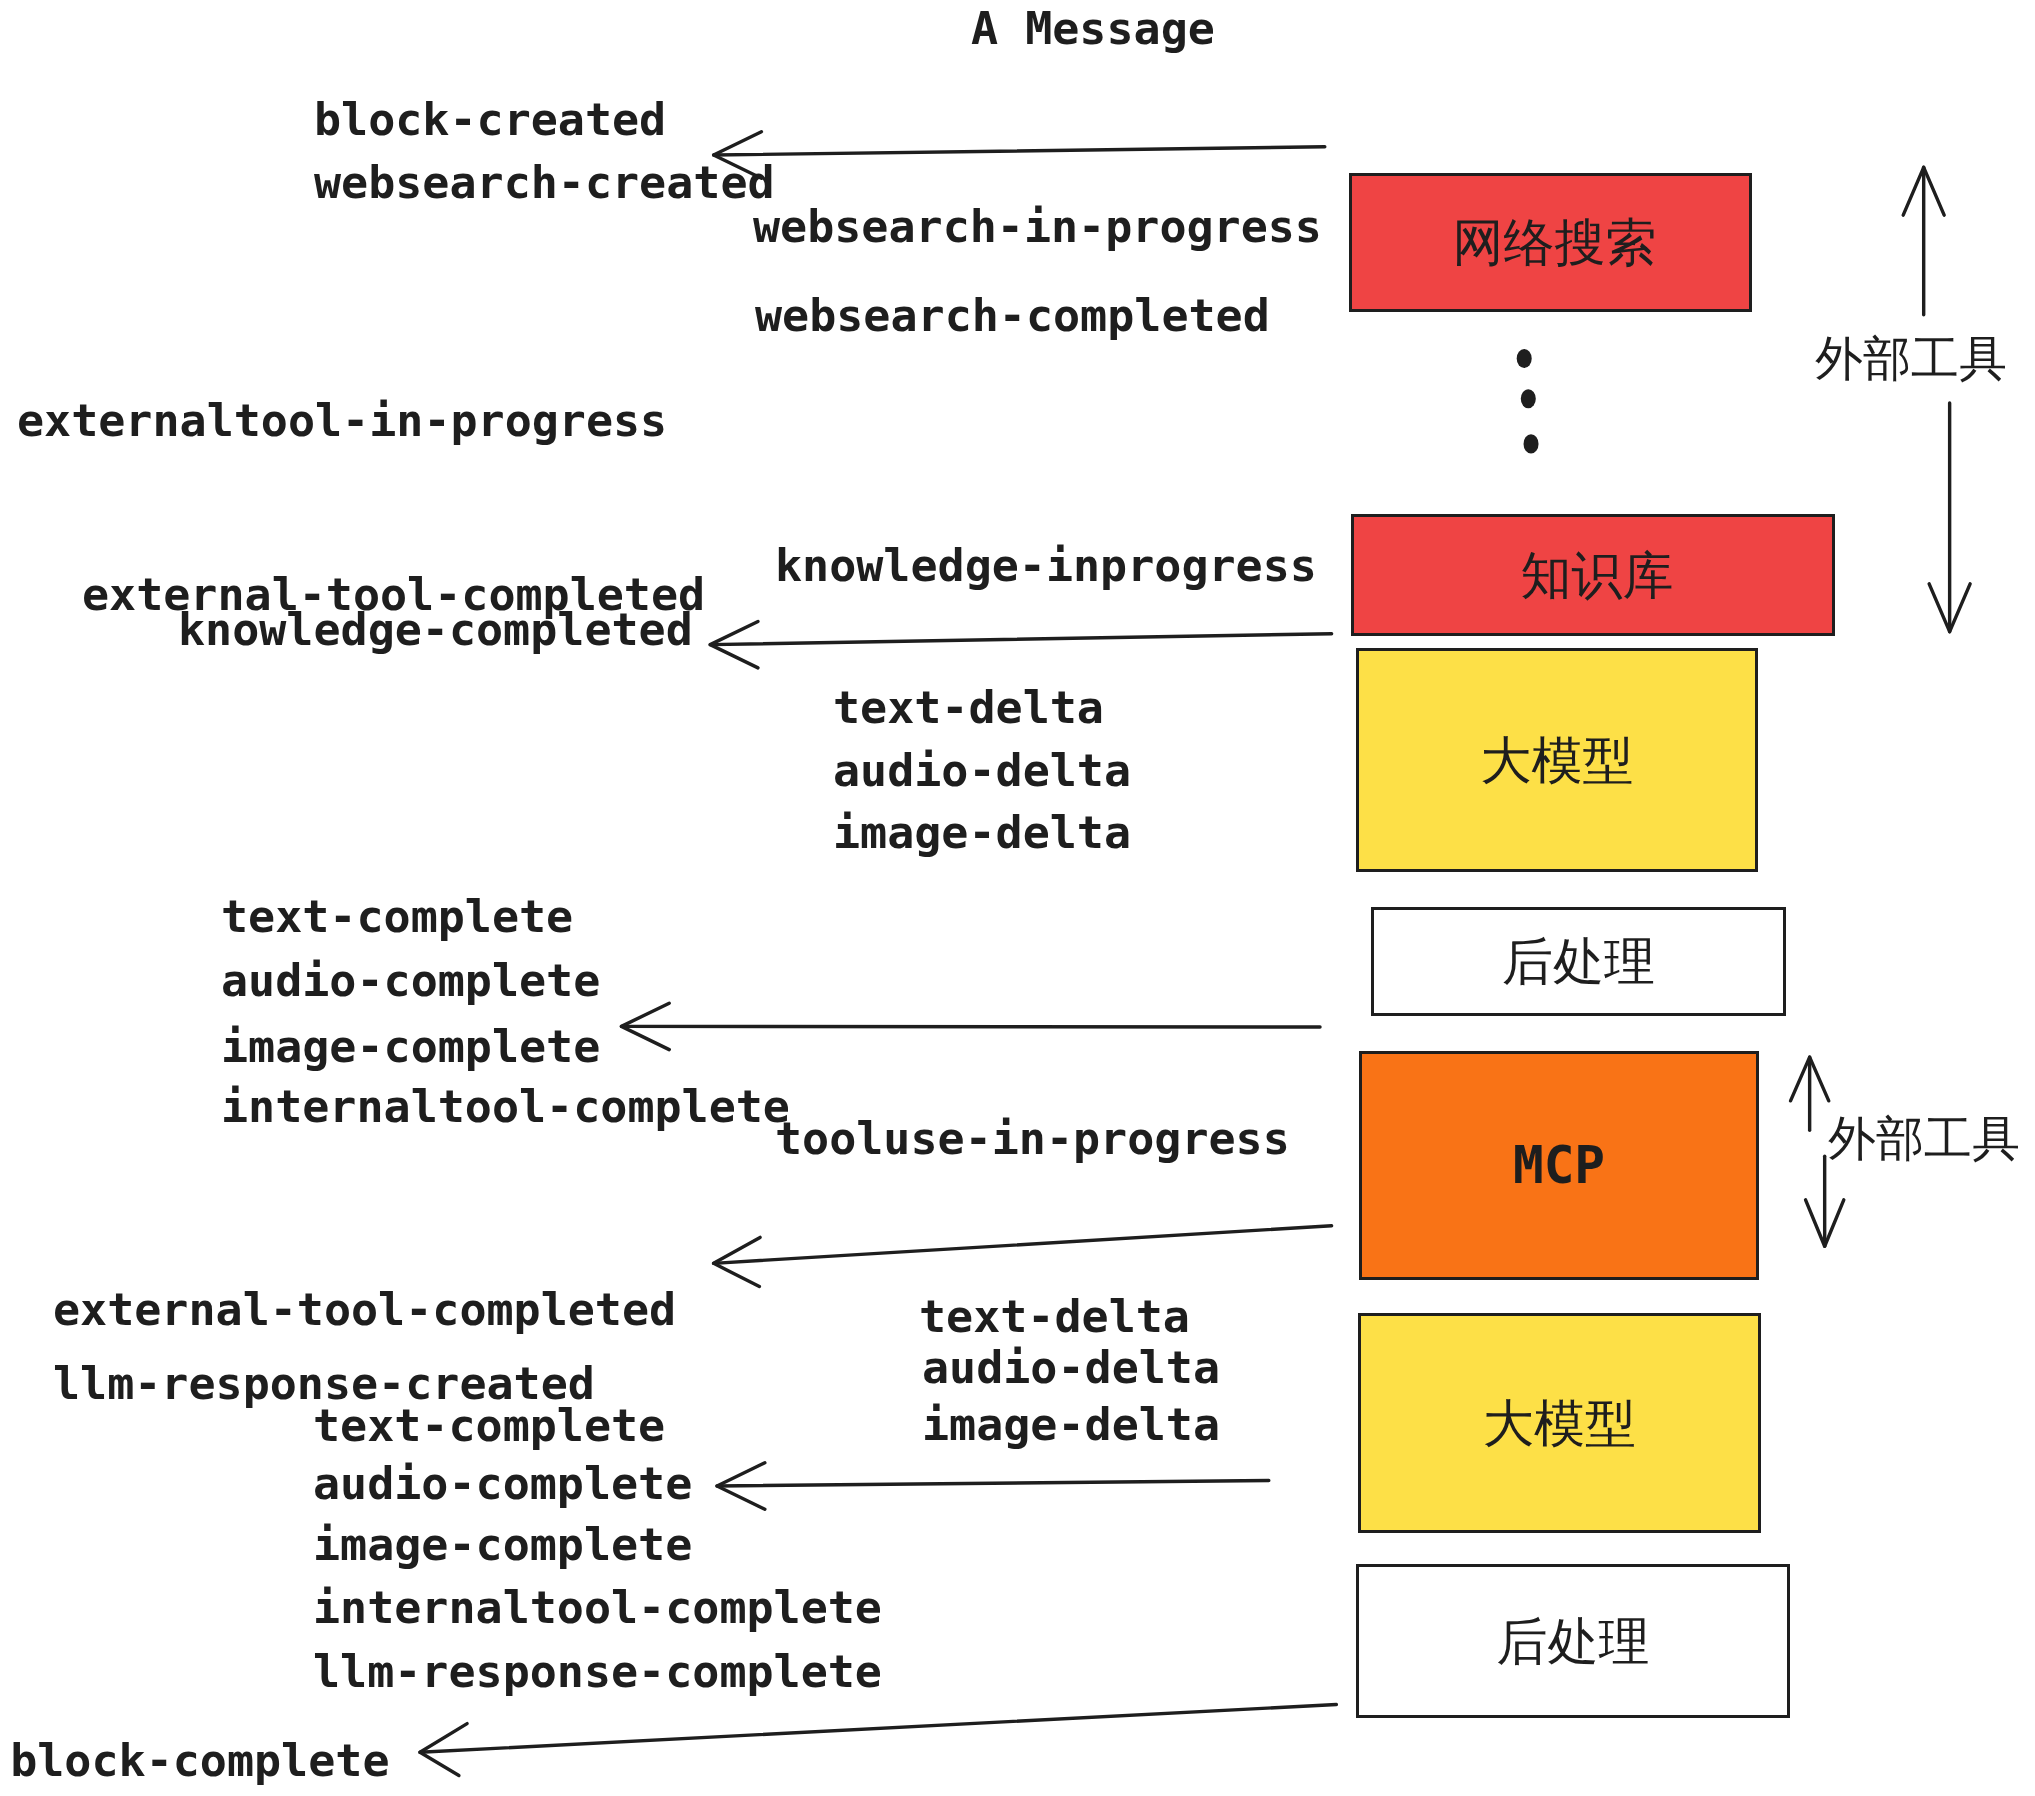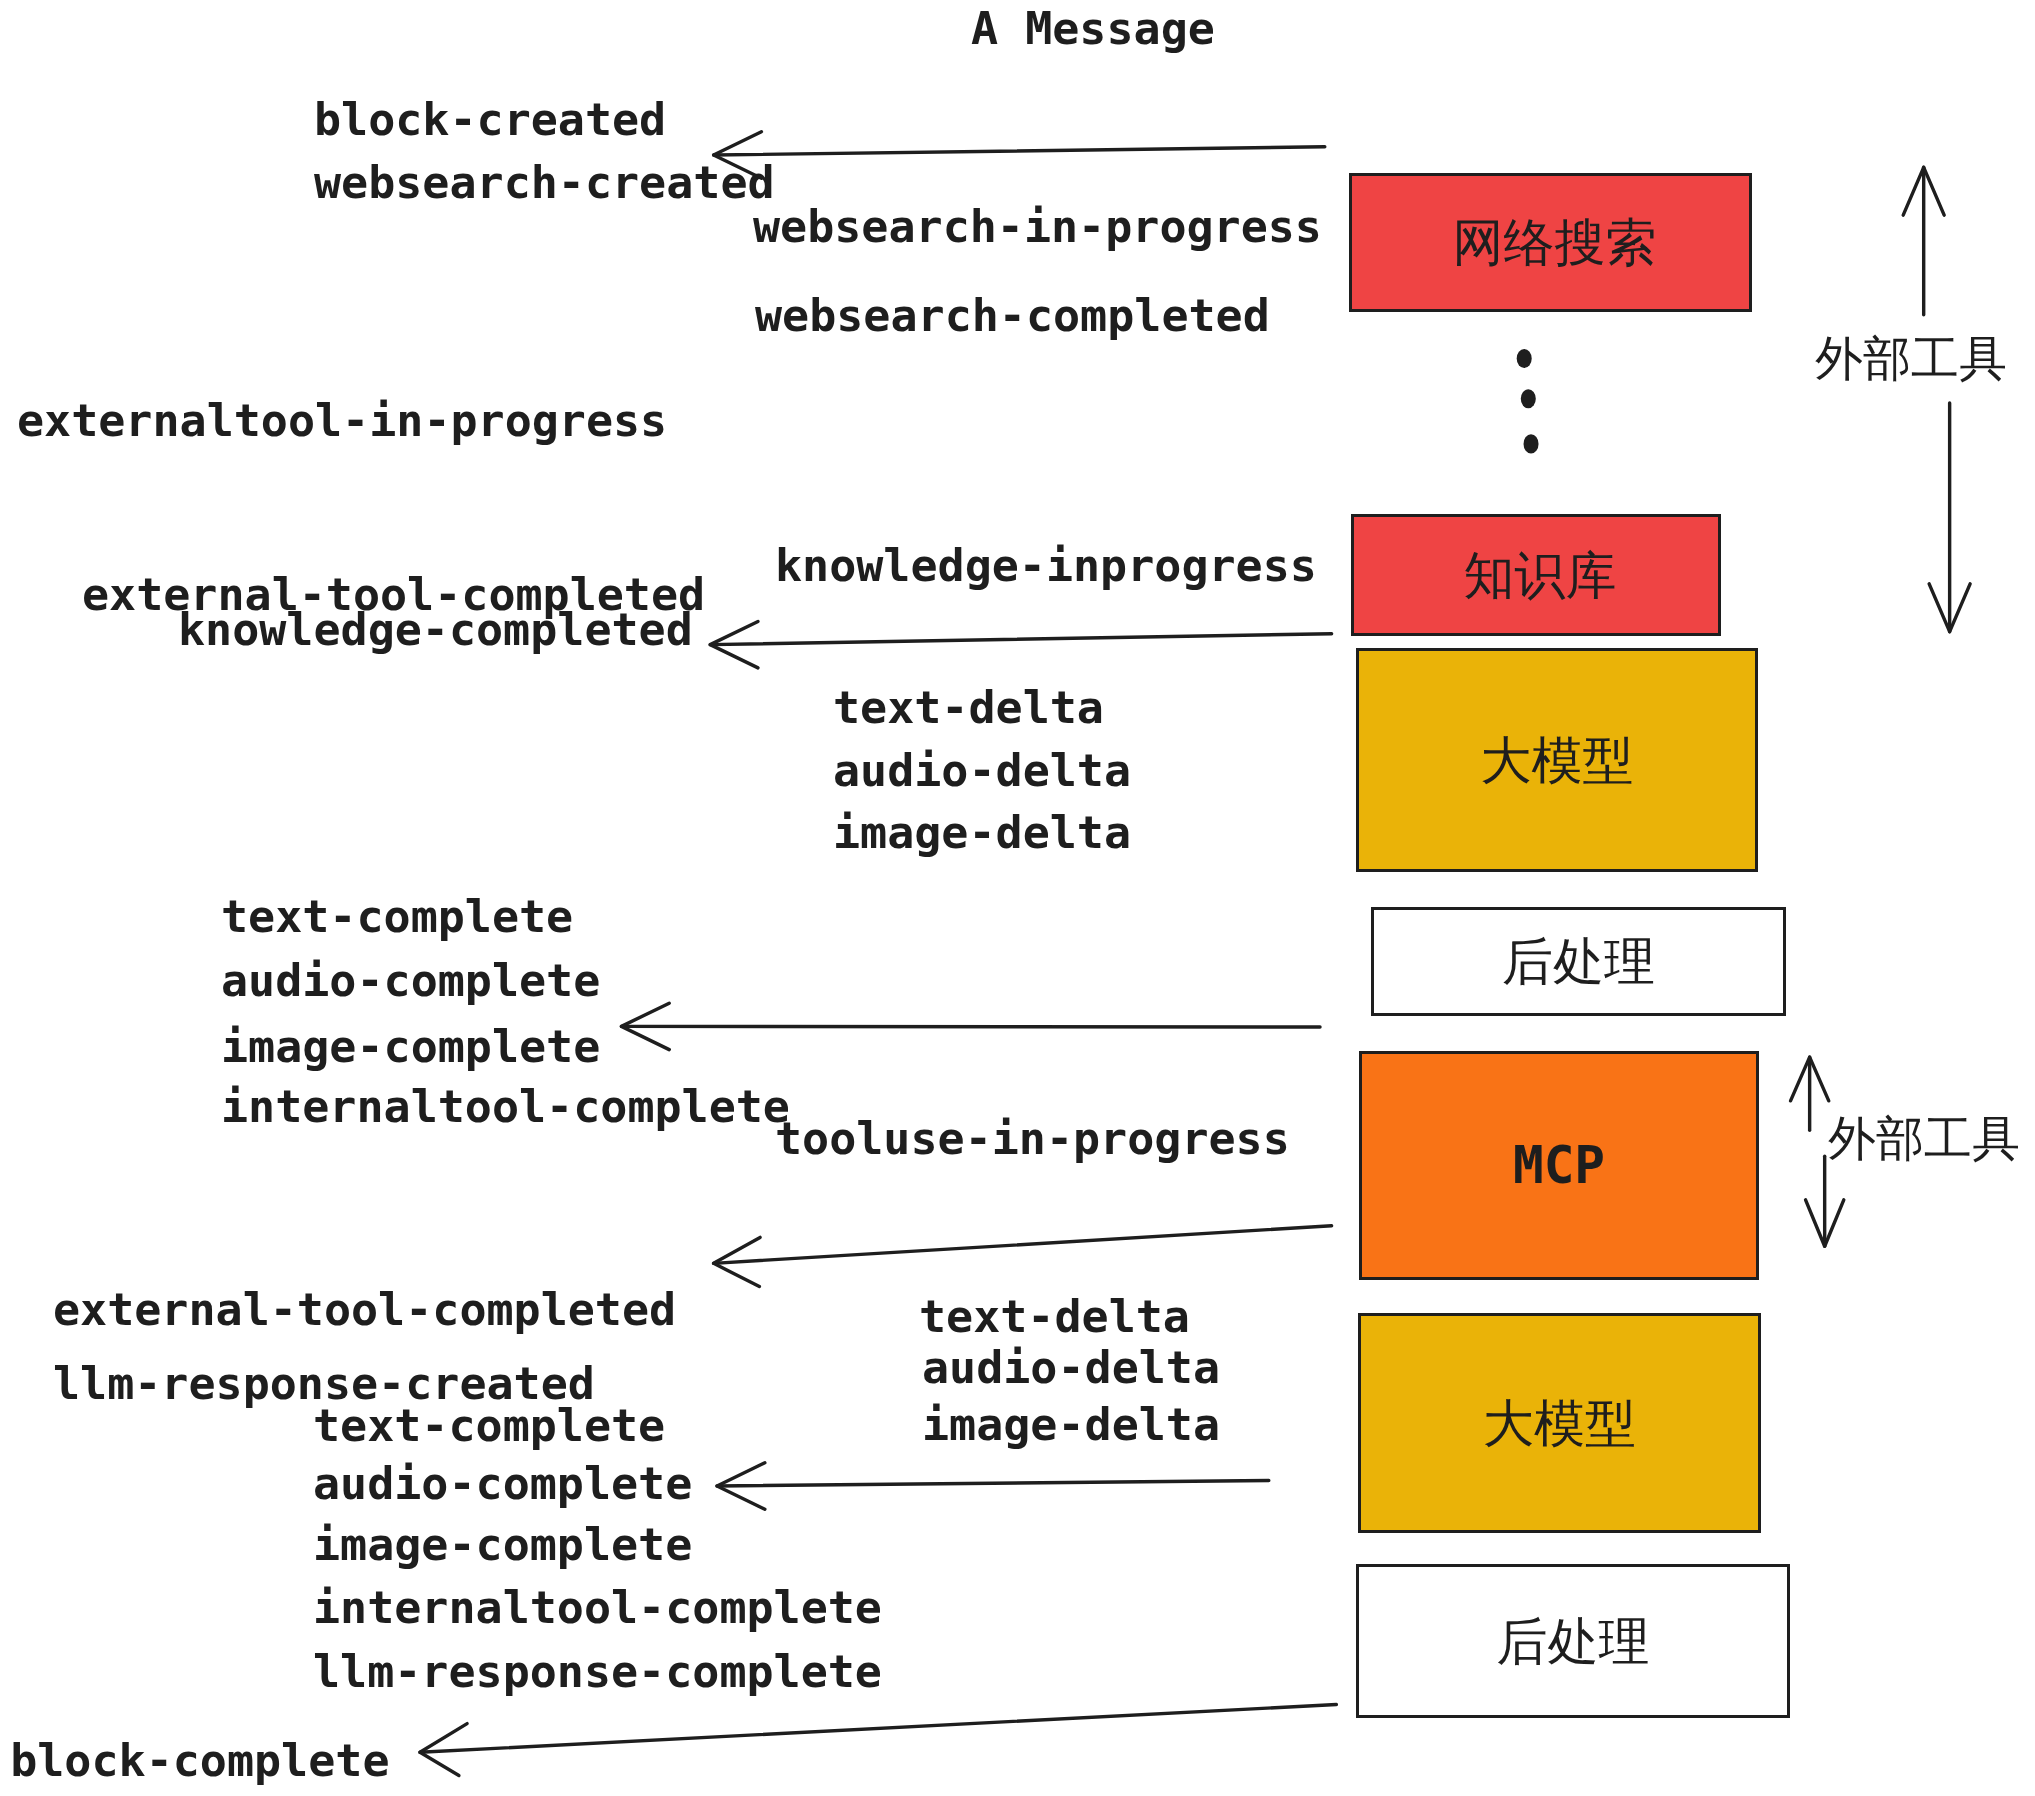--- a/index.html
+++ b/index.html
@@ -30,21 +30,21 @@
     position:absolute;
     box-sizing:border-box;
     border:3.4px solid #1e1e1e;
     display:flex;align-items:center;justify-content:center;
     font-size:51px;
     line-height:1;
     color:#1e1e1e;
     font-family:"DejaVu Sans", sans-serif;
   }
   .box.pink{background:#ef4444;padding-left:8px;}
-  .box.green{background:#eab308;}
+  .box.green{background:#fde047;}
   .box.yellow{background:#f97316;}
   .box.white{background:#ffffff;}
   .box.mono-label{font-family:"DejaVu Sans Mono", monospace;font-weight:bold;}
   .side-label{
     position:absolute;
     font-size:48px;
     line-height:55px;
     white-space:nowrap;
     font-family:"DejaVu Sans", sans-serif;
     color:#1e1e1e;
@@ -110,21 +110,21 @@
       <ellipse cx="2238" cy="584" rx="11" ry="14"></ellipse>
       <ellipse cx="2242" cy="650" rx="11" ry="14"></ellipse>
     </g>
   </svg>
 
   <div class="title" style="left:971px;top:0px;">A Message</div>
 
   <div class="box pink" style="left:1349px;top:173px;width:403px;height:139px;">
     <span>网络搜索</span>
   </div>
-  <div class="box pink" style="left:1351px;top:514px;width:370px;height:122px;">
+  <div class="box pink" style="left:1351px;top:514px;width:484px;height:122px;">
     <span>知识库</span>
   </div>
   <div class="box green" style="left:1356px;top:648px;width:402px;height:224px;">
     <span>大模型</span>
   </div>
   <div class="box white" style="left:1371px;top:907px;width:415px;height:109px;">
     <span>后处理</span>
   </div>
   <div class="box yellow mono-label" style="left:1359px;top:1051px;width:400px;height:229px;">
     <span>MCP</span>

